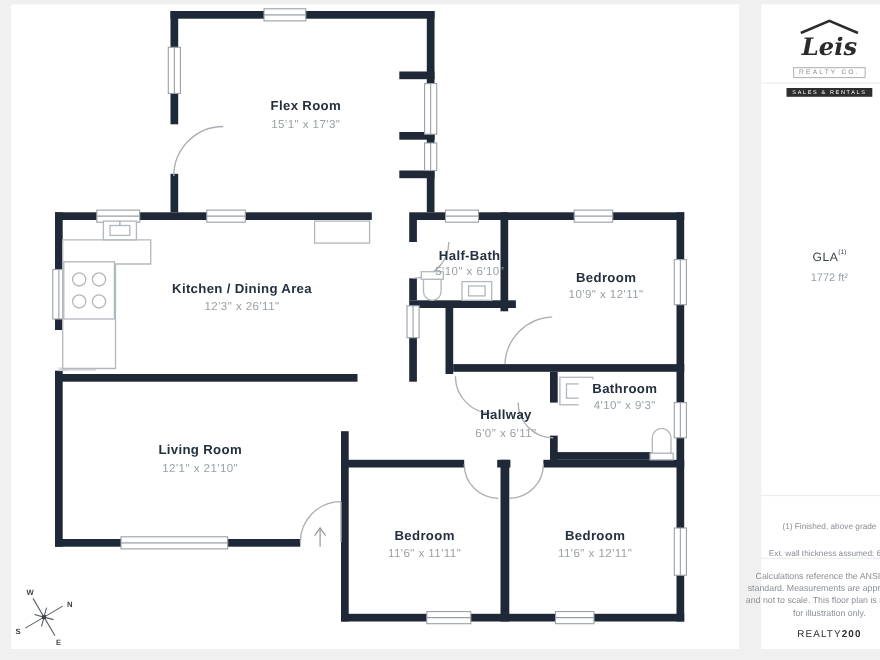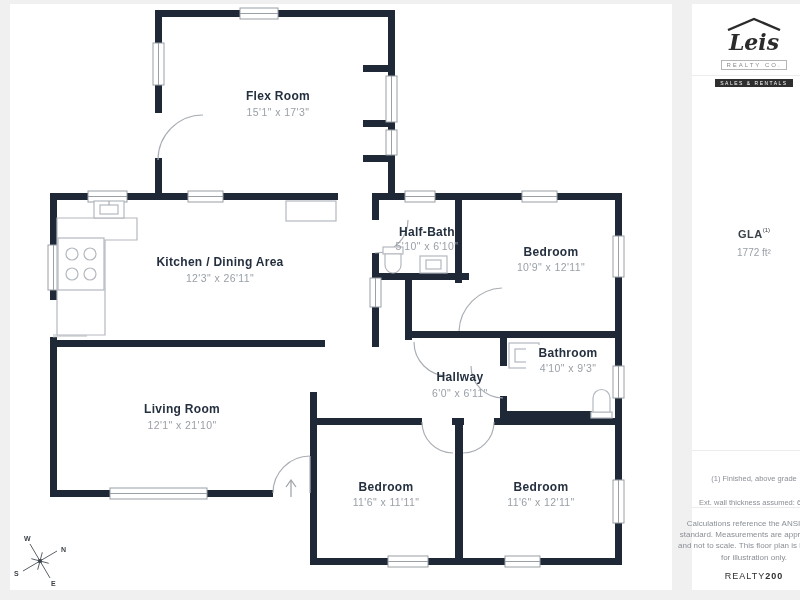--- a/index.html
+++ b/index.html
@@ -23,21 +23,21 @@
   .compass-label{font:700 7px "Liberation Sans",sans-serif;fill:#3d434a;}
   .labelbg{fill:#ffffff;}
 
   
   .sidebar{position:absolute;left:692px;top:4px;width:124px;height:586px;background:#ffffff;}
   .s-logo{position:absolute;top:0;left:0;right:0;height:72px;border-bottom:1px solid #ececec;text-align:center;padding-top:12px;box-sizing:border-box;}
   .logo-script{font-family:"DejaVu Serif",serif;font-style:italic;font-weight:bold;font-size:22px;color:#2b2b2b;line-height:1;margin-top:-4px;}
   .logo-realty{display:inline-block;font-size:6px;letter-spacing:2px;color:#8a8a8a;border:1px solid #b5b5b5;padding:1px 4px;margin-top:2px;}
   .logo-banner{display:inline-block;font-size:5px;letter-spacing:1.5px;color:#ffffff;background:#2e2e2e;padding:1px 5px;margin-top:1px;}
   .s-gla{position:absolute;top:220px;left:0;right:0;text-align:center;}
-  .gla-label{font-size:11px;font-weight:700;color:#3a4148;letter-spacing:.5px;}
+  .gla-label{font-size:11px;font-weight:400;color:#3a4148;letter-spacing:.5px;}
   .gla-sup{font-size:6px;color:#3a4148;vertical-align:super;}
   .gla-value{font-size:10px;color:#9aa0a8;margin-top:5px;}
   .s-div2{position:absolute;top:446px;left:0;right:0;border-top:1px solid #ececec;}
   .s-note1{position:absolute;top:462px;left:0;right:0;text-align:center;font-size:7.5px;color:#8a8f96;white-space:nowrap;}
   .s-note2{position:absolute;top:486px;left:0;right:0;text-align:center;font-size:7.5px;color:#8a8f96;white-space:nowrap;}
   .s-div3{position:absolute;top:503px;left:0;right:0;border-top:1px solid #ececec;}
   .s-disclaimer{position:absolute;top:514px;left:-18px;width:160px;text-align:center;font-size:8px;line-height:1.4;color:#8a8f96;}
   .s-brand{position:absolute;top:567px;left:0;right:0;text-align:center;font-size:9px;letter-spacing:1px;color:#2e2e2e;}
   .s-brand b{font-weight:700;}
 </style>

